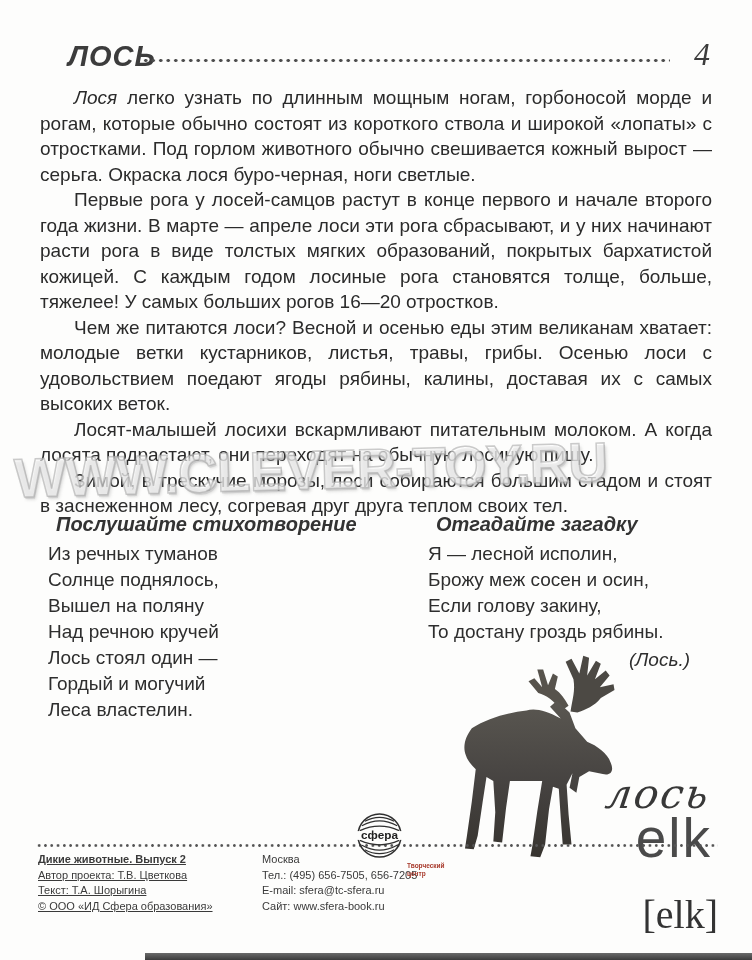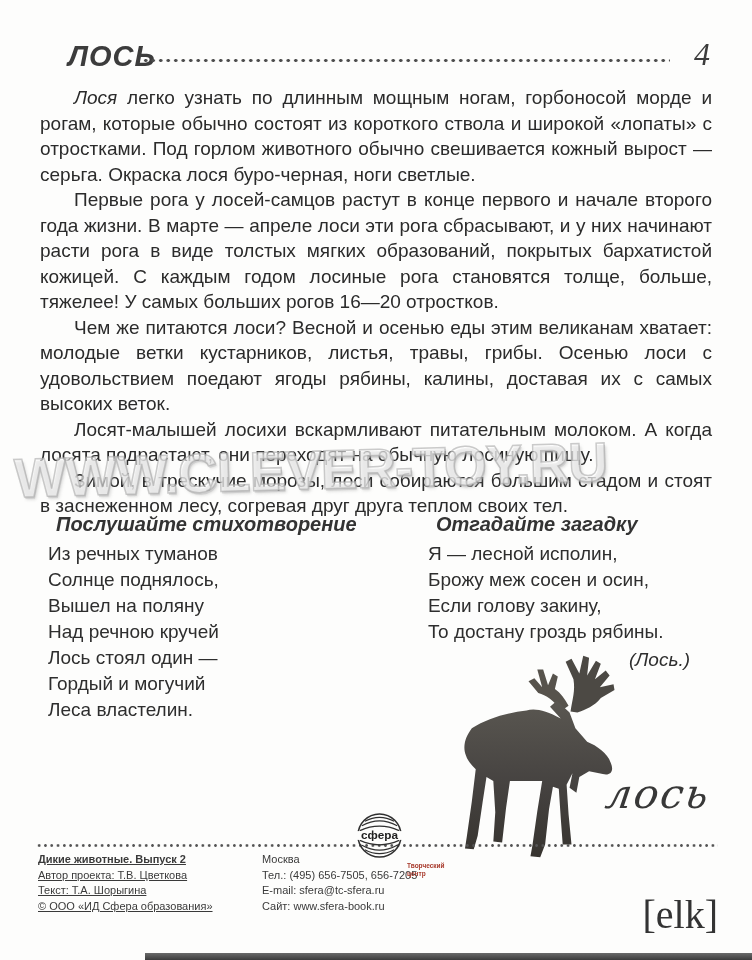--- a/index.html
+++ b/index.html
@@ -144,20 +144,21 @@
 
       <path fill="#57534c" d="M112,62 C104,52 96,46 88,44 L78,32 L84,29 L92,38 L87,20 L93,20 L98,36 L103,24 L108,27 L105,40 C111,44 115,50 119,57 Z"></path>
 
       <path fill="#4c4944" d="M121,63 C123,50 126,42 124,30 L116,12 L122,9 L130,24 L134,6 L140,8 L138,26 L147,11 L152,14 L146,30 L157,21 L161,26 L151,38 L165,35 L166,41 L152,49 C146,57 136,61 128,64 Z"></path>
 
       <path fill="url(#mg)" d="M20,80 C14,88 10,98 14,108 C16,114 20,118 24,122 L20,155 L15,190 L13,203 L22,204 L26,190 L31,156 L35,130 L42,134 L44,166 L42,196 L51,197 L55,162 L59,134 L92,134 L87,165 L82,200 L80,211 L90,212 L95,199 L99,163 L103,140 L109,142 L111,172 L113,199 L122,199 L119,168 L117,138 L123,126 L120,141 L127,146 L130,130 L140,124 L154,127 C162,129 166,124 162,115 C159,106 148,98 138,94 L126,80 L120,64 L107,52 L100,58 L111,70 C96,62 84,59 76,62 C56,64 36,70 20,80 Z"></path>
     </svg>
   </div>
 
   <div class="name-ru">лось</div>
+  <div class="name-en">elk</div>
   <div class="name-tr">[elk]</div>
 
   <div class="footer-dots"></div>
 
   <div class="footer-col footer-col-left">
     <div class="footer-series">Дикие животные. Выпуск 2</div>
     <div>Автор проекта: Т.В. Цветкова</div>
     <div>Текст: Т.А. Шорыгина</div>
     <div>© ООО «ИД Сфера образования»</div>
   </div>

